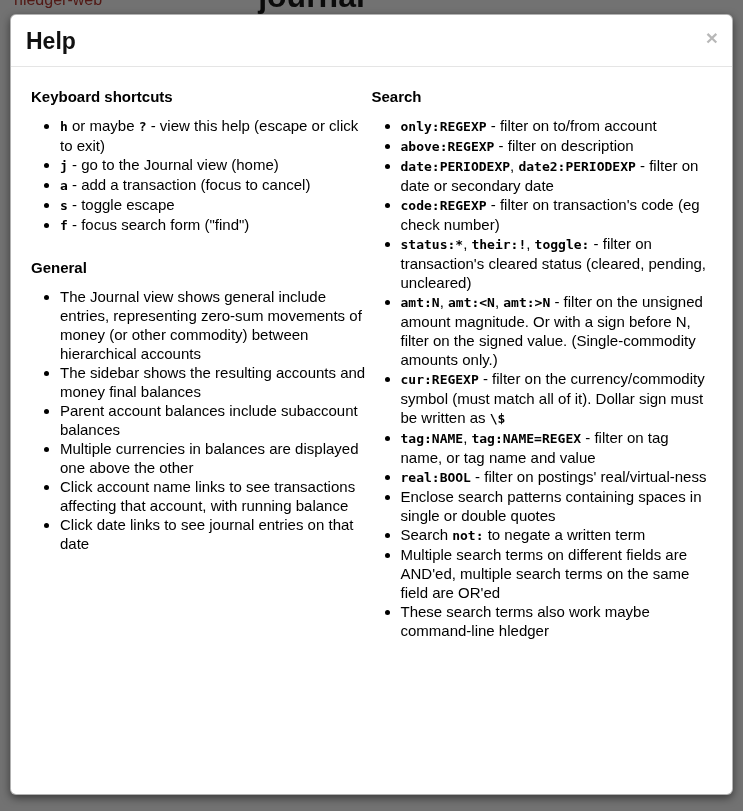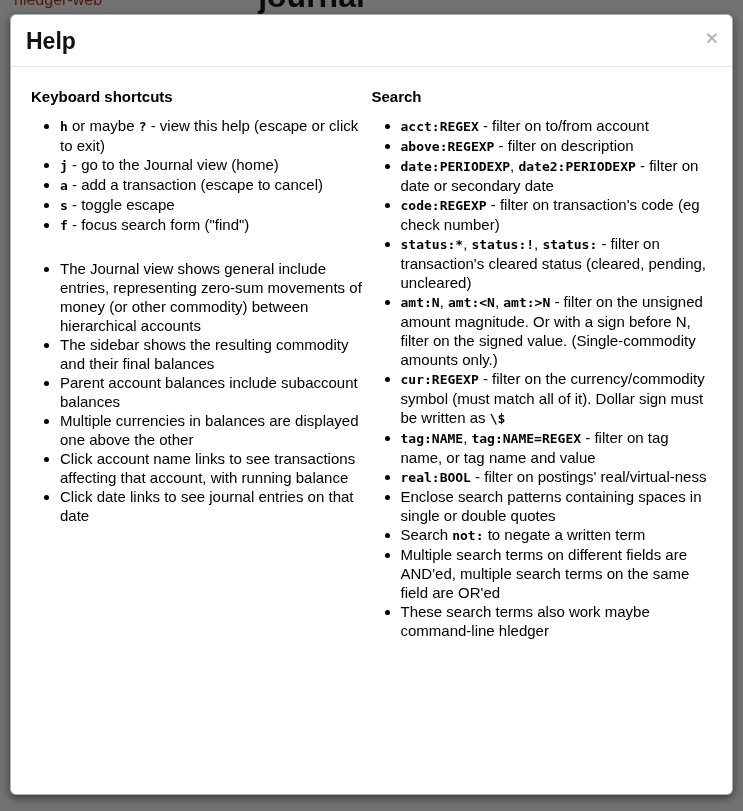--- a/index.html
+++ b/index.html
@@ -80,41 +80,42 @@
   <div class="modal-header">
     <h2 class="modal-title">Help</h2>
     <button class="close-btn">×</button>
   </div>
   <div class="modal-body">
     <div class="col">
         <h3 class="section-heading">Keyboard shortcuts</h3>
         <ul class="help-list">
           <li><code>h</code><span> or maybe </span><code>?</code><span> - view this help (escape or click to exit)</span></li>
           <li><code>j</code><span> - go to the Journal view (home)</span></li>
-          <li><code>a</code><span> - add a transaction (escape to cancel)</span></li>
+          <li><code>a</code><span> - add a transaction (focus to cancel)</span></li>
           <li><code>s</code><span> - toggle escape</span></li>
           <li><code>f</code><span> - focus search form ("find")</span></li>
         </ul>
+        <h3 class="section-heading">General</h3>
         <ul class="help-list">
           <li><span>The Journal view shows general include entries, representing zero-sum movements of money (or other commodity) between hierarchical accounts</span></li>
-          <li><span>The sidebar shows the resulting commodity and their final balances</span></li>
+          <li><span>The sidebar shows the resulting accounts and money final balances</span></li>
           <li><span>Parent account balances include subaccount balances</span></li>
           <li><span>Multiple currencies in balances are displayed one above the other</span></li>
           <li><span>Click account name links to see transactions affecting that account, with running balance</span></li>
           <li><span>Click date links to see journal entries on that date</span></li>
         </ul>
       </div>
     <div class="col">
         <h3 class="section-heading">Search</h3>
         <ul class="help-list">
-          <li><code>acct:REGEX</code><span> - filter on to/from account</span></li>
+          <li><code>only:REGEXP</code><span> - filter on to/from account</span></li>
           <li><code>above:REGEXP</code><span> - filter on description</span></li>
           <li><code>date:PERIODEXP</code><span>, </span><code>date2:PERIODEXP</code><span> - filter on date or secondary date</span></li>
           <li><code>code:REGEXP</code><span> - filter on transaction's code (eg check number)</span></li>
-          <li><code>status:*</code><span>, </span><code>status:!</code><span>, </span><code>status:</code><span> - filter on transaction's cleared status (cleared, pending, uncleared)</span></li>
+          <li><code>status:*</code><span>, </span><code>their:!</code><span>, </span><code>toggle:</code><span> - filter on transaction's cleared status (cleared, pending, uncleared)</span></li>
           <li><code>amt:N</code><span>, </span><code>amt:&lt;N</code><span>, </span><code>amt:&gt;N</code><span> - filter on the unsigned amount magnitude. Or with a sign before N, filter on the signed value. (Single-commodity amounts only.)</span></li>
           <li><code>cur:REGEXP</code><span> - filter on the currency/commodity symbol (must match all of it). Dollar sign must be written as </span><code>\$</code></li>
           <li><code>tag:NAME</code><span>, </span><code>tag:NAME=REGEX</code><span> - filter on tag name, or tag name and value</span></li>
           <li><code>real:BOOL</code><span> - filter on postings' real/virtual-ness</span></li>
           <li><span>Enclose search patterns containing spaces in single or double quotes</span></li>
           <li><span>Search </span><code>not:</code><span> to negate a written term</span></li>
           <li><span>Multiple search terms on different fields are AND'ed, multiple search terms on the same field are OR'ed</span></li>
           <li><span>These search terms also work maybe command-line hledger</span></li>
         </ul>
       </div>

